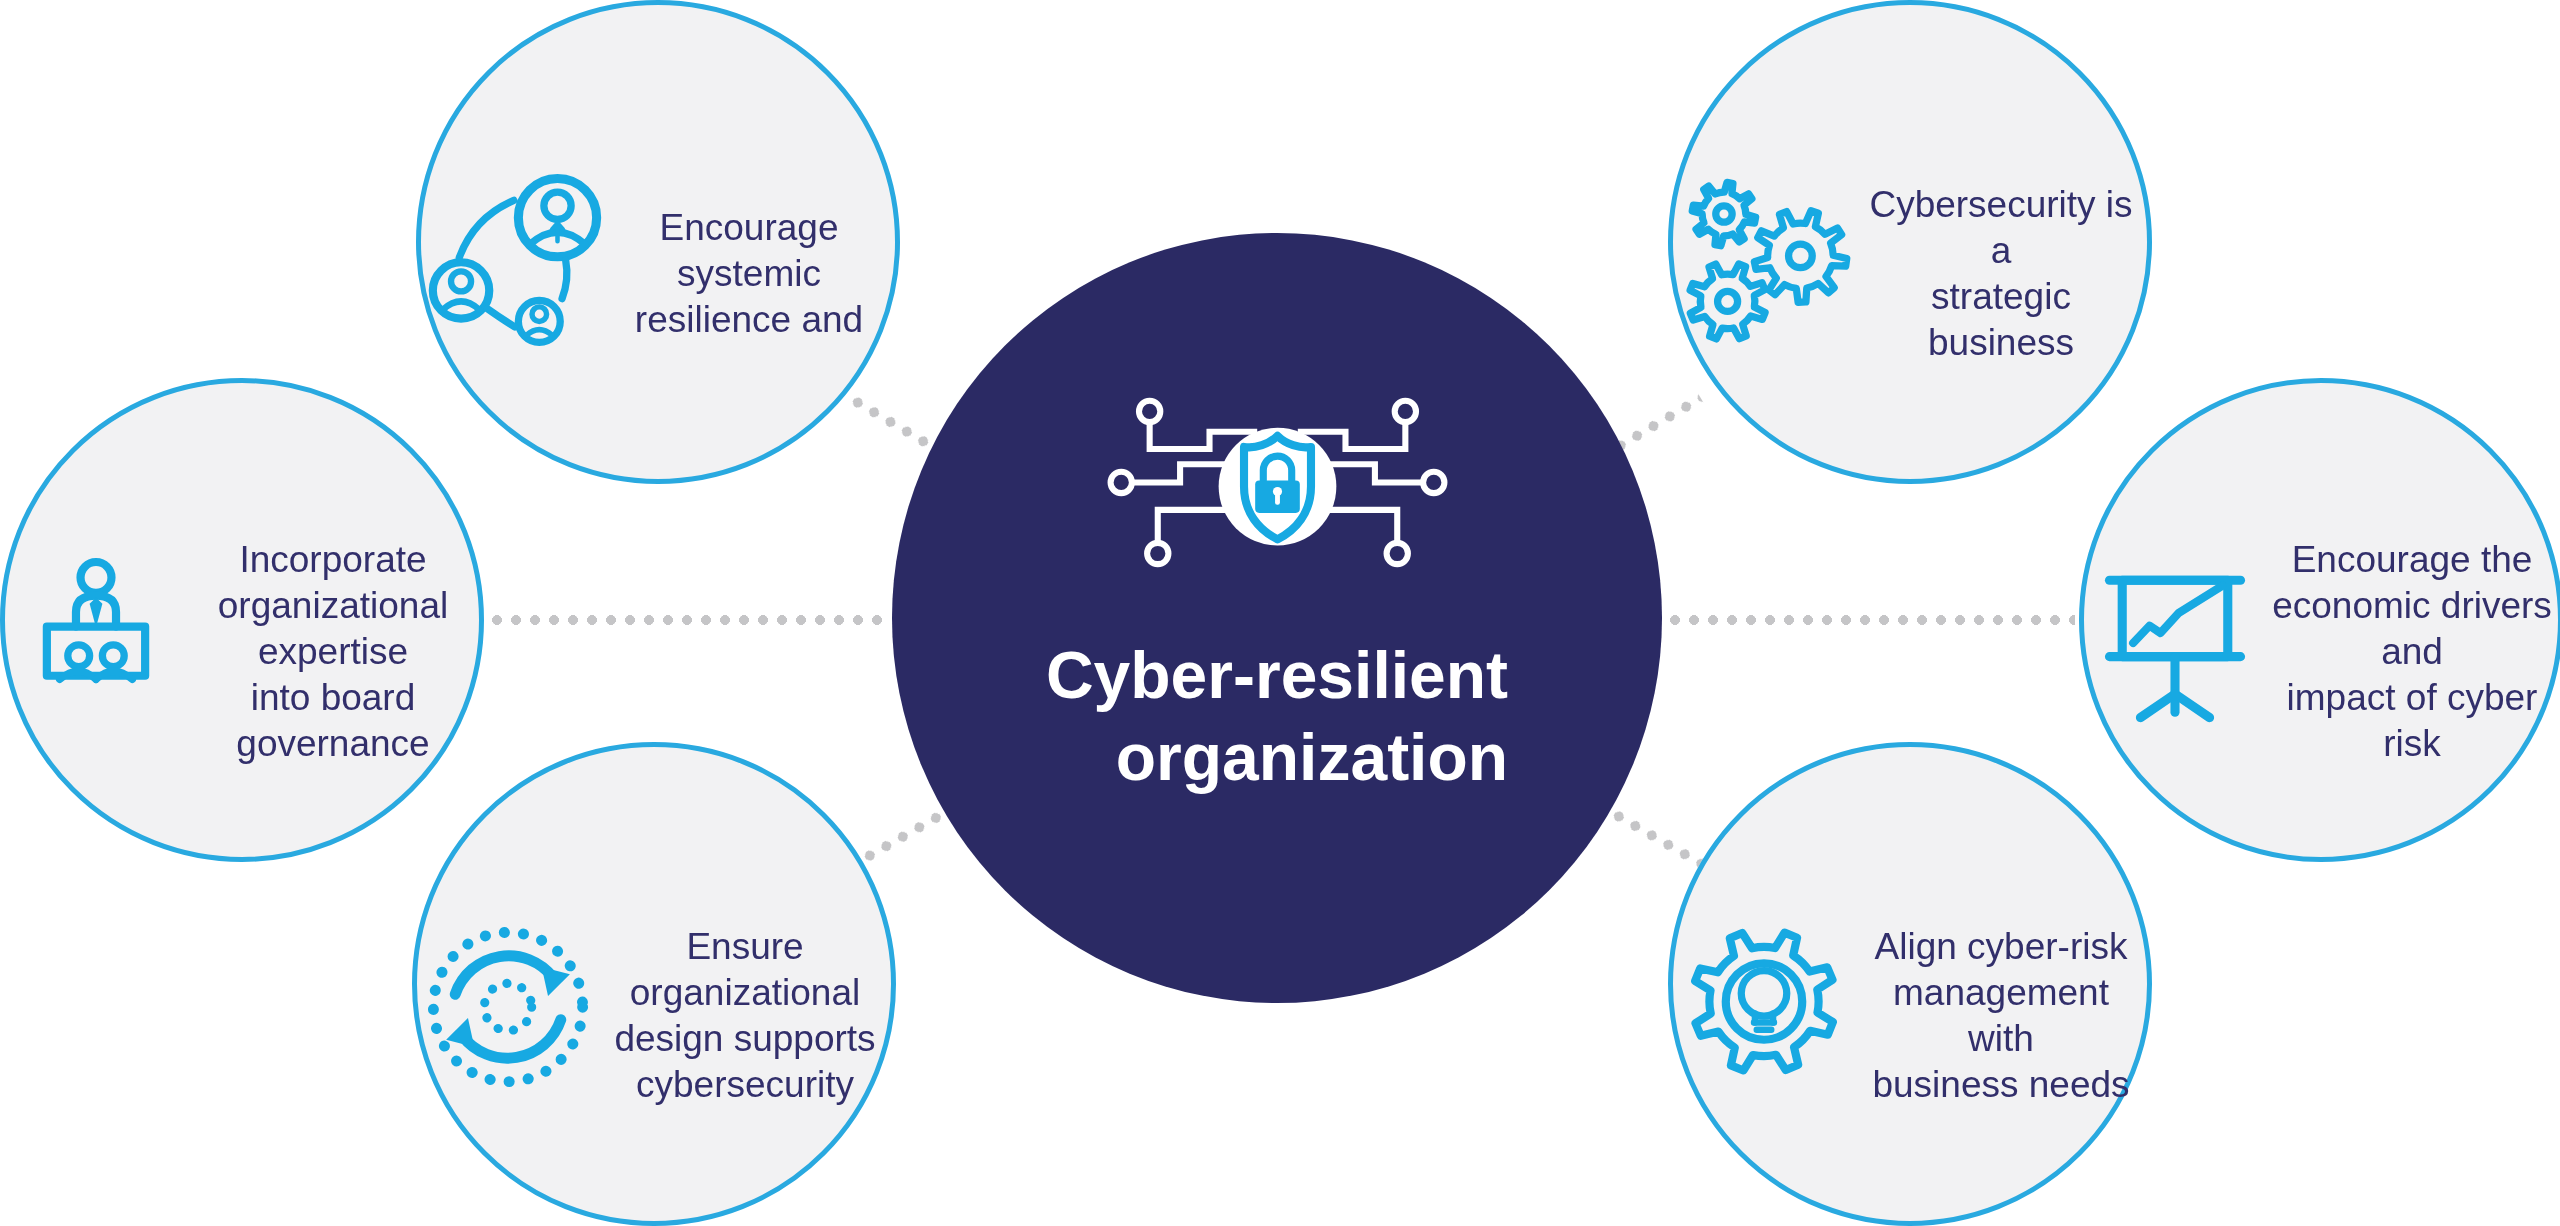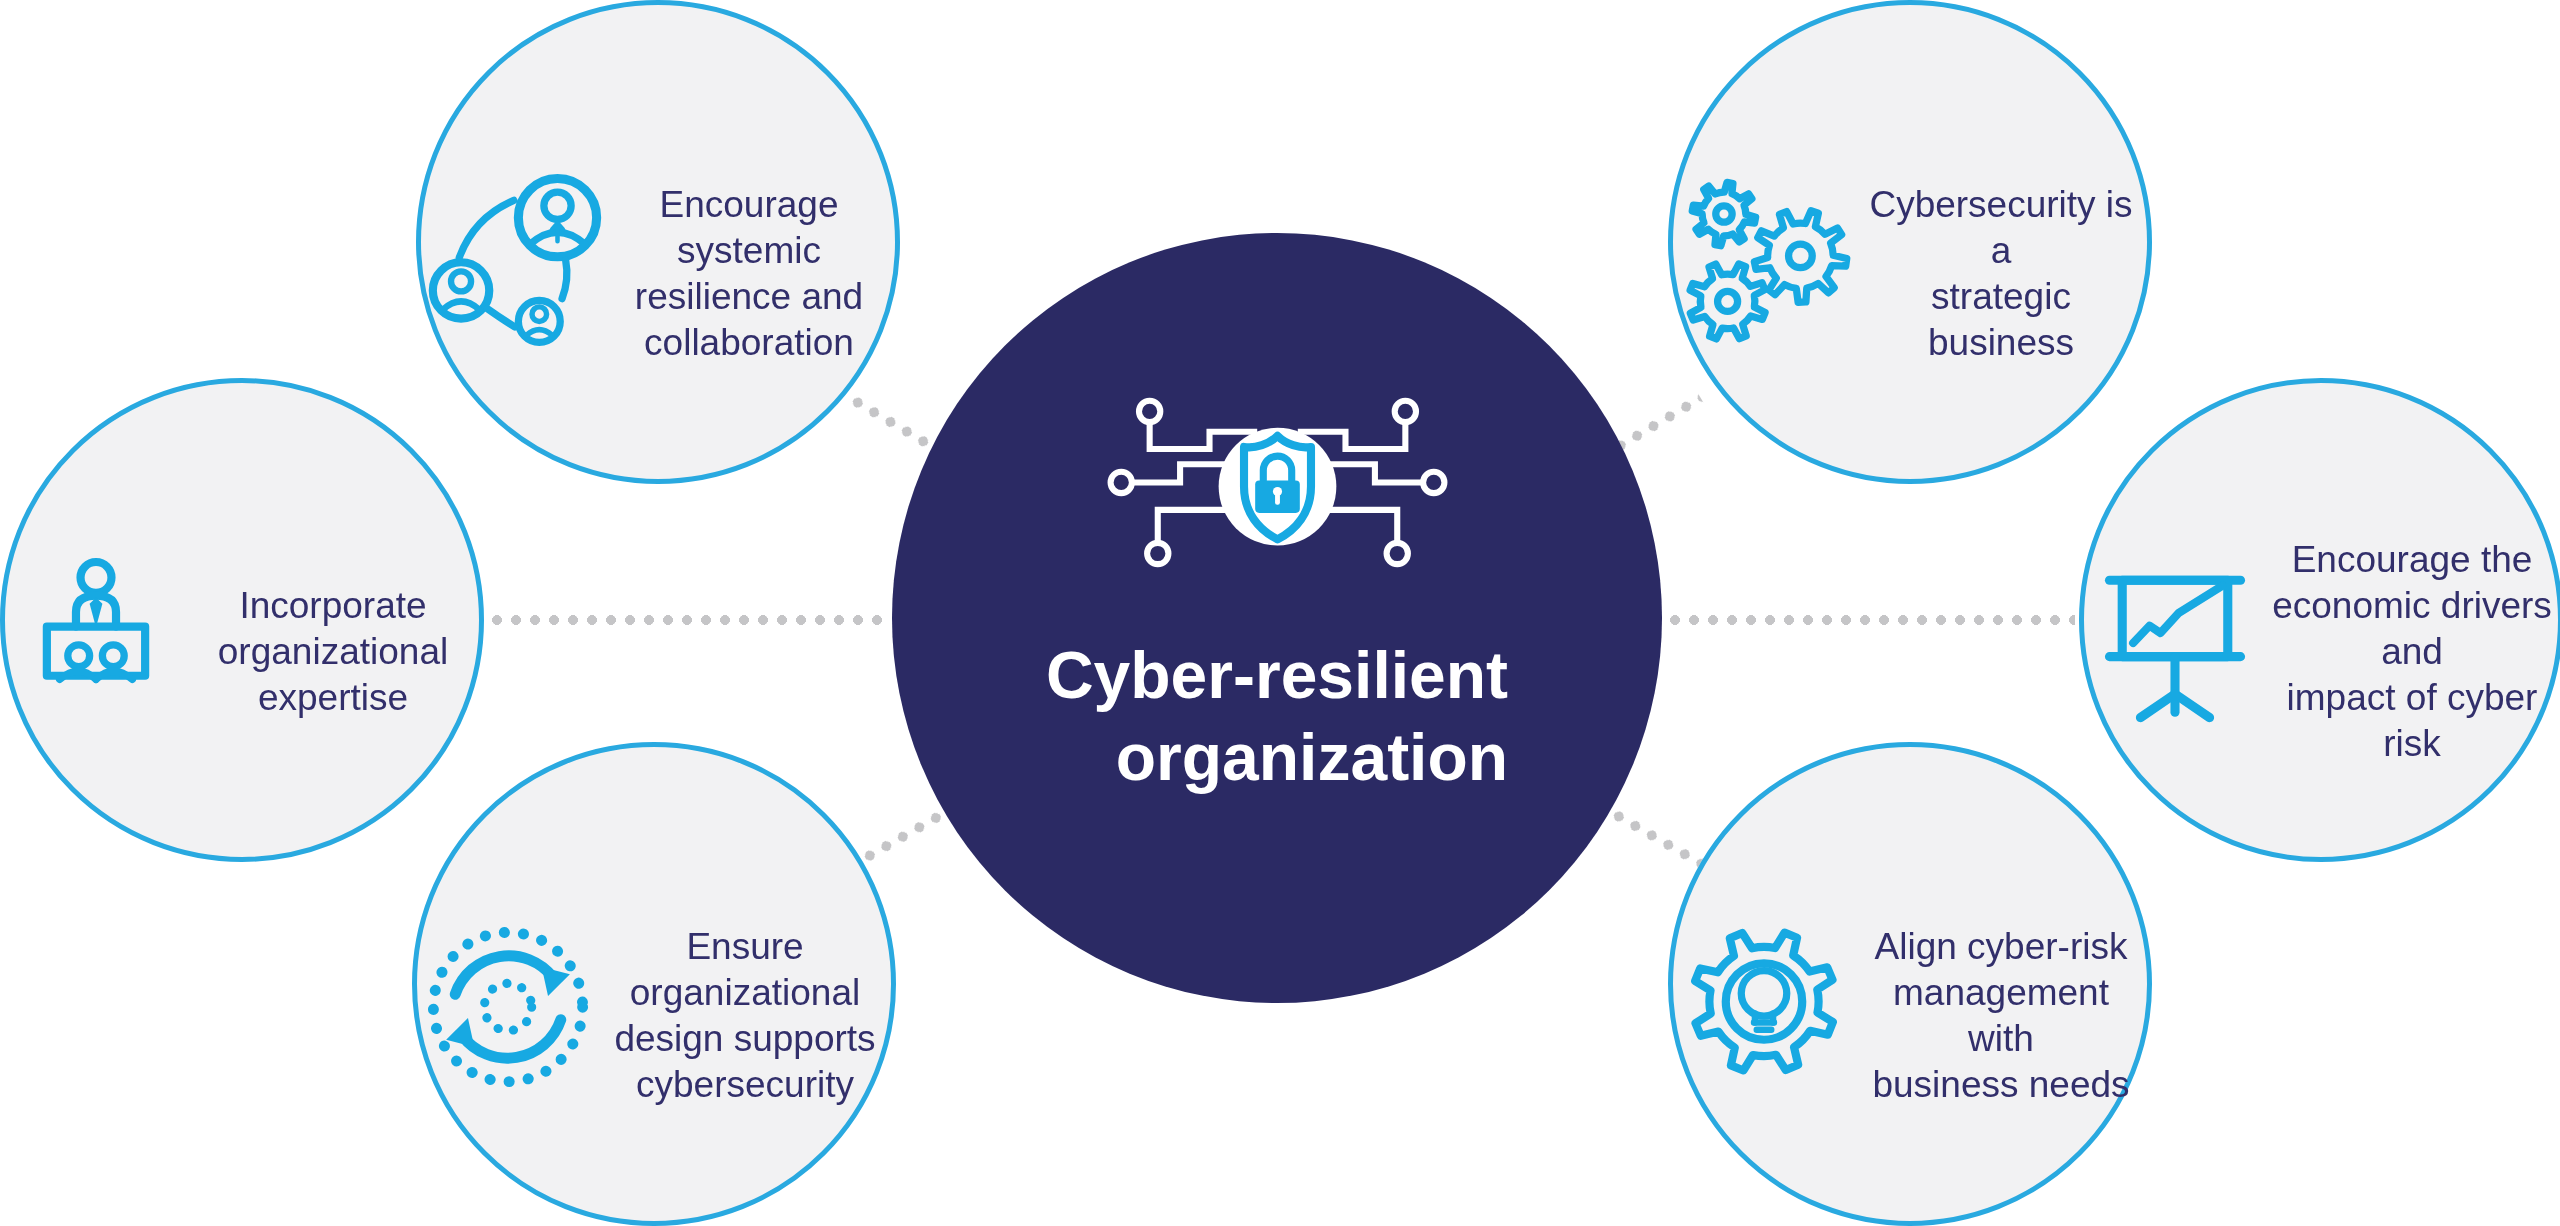--- a/index.html
+++ b/index.html
@@ -136,40 +136,40 @@
         <circle class="ic" stroke-width="3" cx="65" cy="77" r="4"></circle>
         <path class="ic" stroke-width="3" d="M58,88.5 Q65,82.5 72,88.5"></path>
         <path class="ic" stroke-width="4" d="M21,46 Q29,24 51,14.5"></path>
         <path class="ic" stroke-width="4" d="M36.5,74 Q45,80 51.5,84"></path>
         <path class="ic" stroke-width="4" d="M77.5,68.5 Q81.5,58 79.5,47.5"></path>
       </svg>
     </div>
     <div class="sat-text">
       <span class="line">Encourage systemic</span>
       <span class="line">resilience and</span>
-      <span class="line">collaboration</span>
     </div>
   </div>
 
   <div class="satellite" id="sat-left">
     <div class="icon-box">
       <svg viewBox="0 0 100 100">
         <circle class="ic" stroke-width="4.5" cx="50" cy="14" r="8.5"></circle>
         <path class="ic" stroke-width="4.5" d="M39,41 V33 Q39,24 50,24 Q61,24 61,33 V41"></path>
         <path class="icf" d="M50,25 l-3.5,3.5 l3.5,13 l3.5,-13 Z"></path>
         <rect class="ic" stroke-width="4.5" x="23" y="41" width="54" height="27"></rect>
         <circle class="ic" stroke-width="4" cx="40.5" cy="57" r="6"></circle>
         <circle class="ic" stroke-width="4" cx="59.5" cy="57" r="6"></circle>
         <path class="ic" stroke-width="4" d="M30,70 Q40.5,61 50,70"></path>
         <path class="ic" stroke-width="4" d="M50,70 Q59.5,61 70,70"></path>
       </svg>
     </div>
     <div class="sat-text">
       <span class="line">Incorporate</span>
       <span class="line">organizational expertise</span>
+      <span class="line">into board governance</span>
     </div>
   </div>
 
   <div class="satellite" id="sat-bottom-left">
     <div class="icon-box">
       <svg viewBox="0 0 100 100">
         <circle class="ic" stroke-width="6" stroke-dasharray="0.1 10.5" cx="50" cy="50" r="41"></circle>
         <circle class="ic" stroke-width="5" stroke-dasharray="0.1 8.5" cx="50" cy="50" r="13"></circle>
         <path class="ic" stroke-width="6" d="M21,43 A31,31 0 0 1 75,34"></path>
         <path class="icf" d="M68.5,28 L84,32 L72,44 Z"></path>

